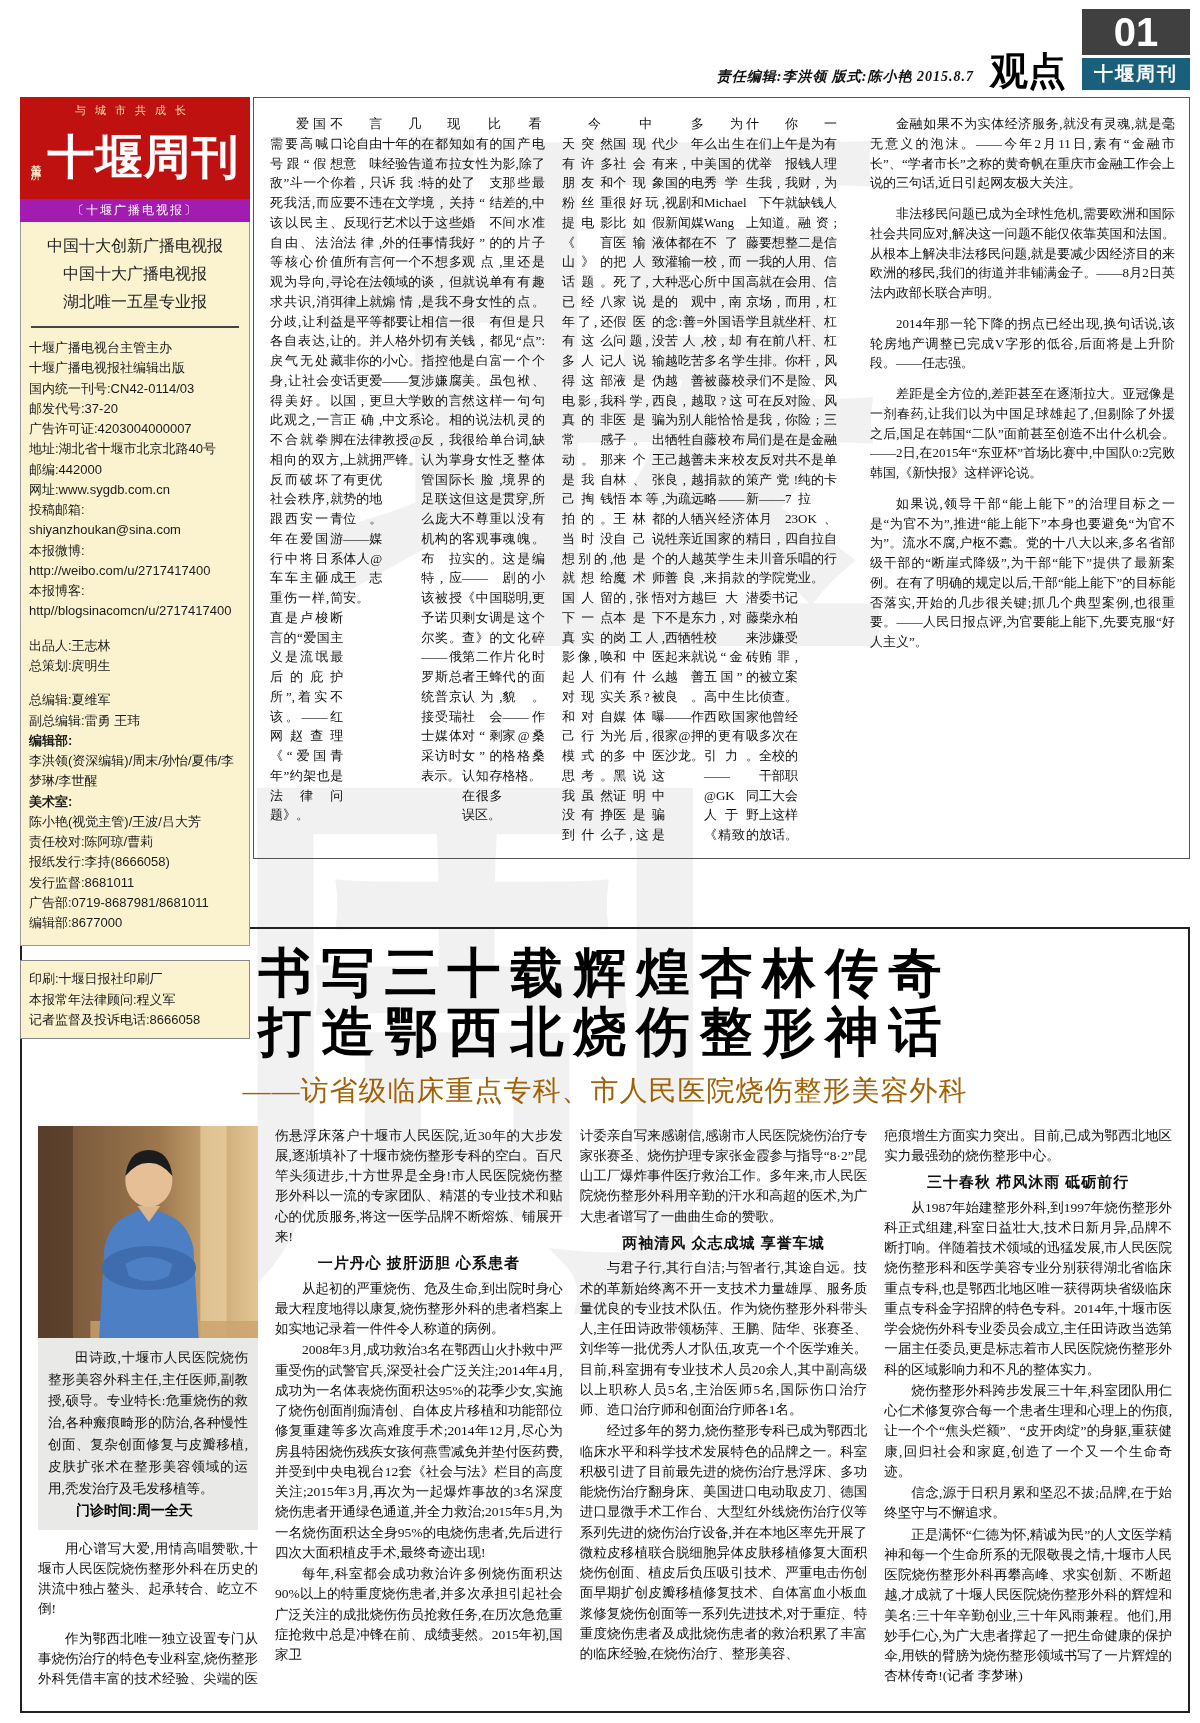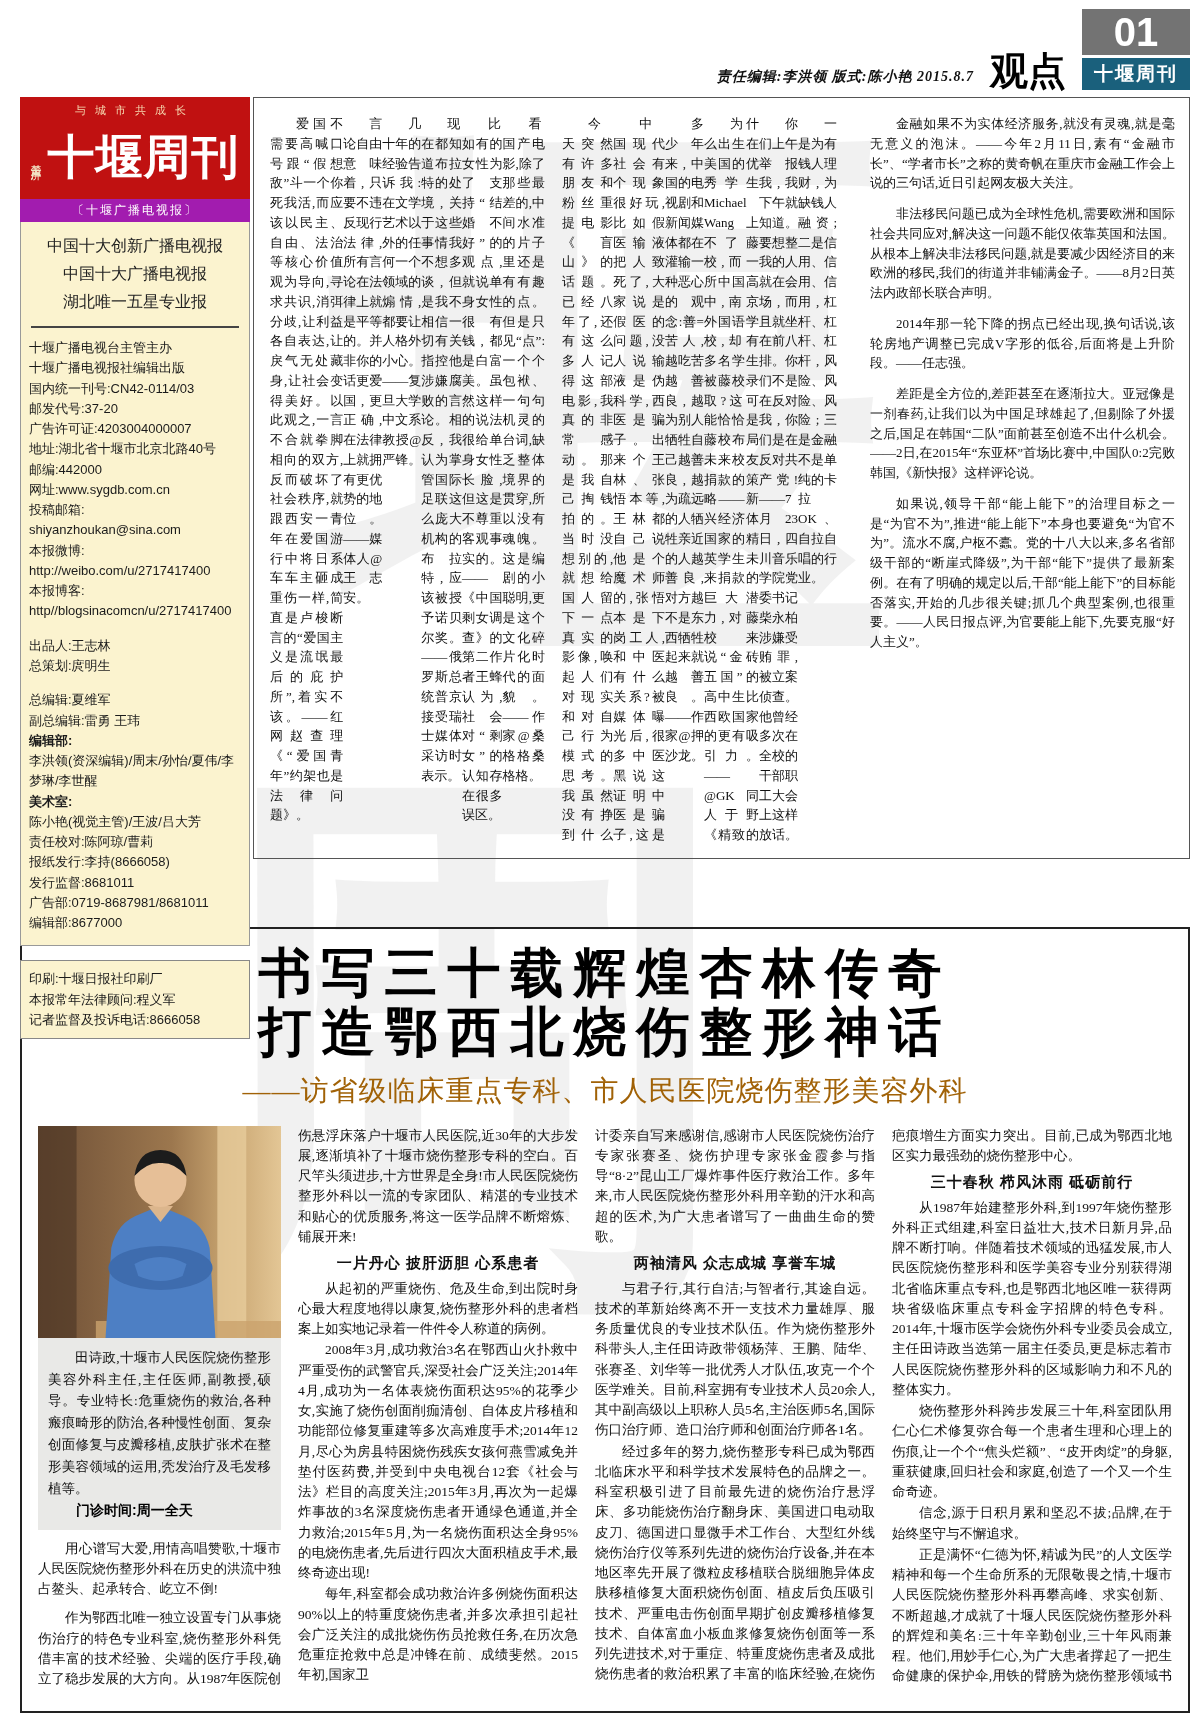--- a/index.html
+++ b/index.html
@@ -11,21 +11,21 @@
         color:rgba(120,120,120,0.10); pointer-events:none; z-index:5; line-height:1; }
   .wm1 { font-size:560px; left:330px; top:120px; }
   .wm2 { font-size:560px; left:180px; top:760px; }
 
   
   .header { position:absolute; top:14px; left:20px; width:1170px; height:76px;
             display:flex; justify-content:flex-end; align-items:flex-end; gap:16px; z-index:10;}
   .editor-line { font-size:14px; font-style:italic; font-weight:bold; color:#111; margin-bottom:4px; letter-spacing:1px;}
   .section-label { font-size:38px; font-weight:bold; color:#000; line-height:1; font-family:"Liberation Serif","DejaVu Serif",serif; }
   .pagebox { width:108px; text-align:center; color:#fff; }
-  .pagebox .num { background:#737373; font-size:40px; font-weight:bold; font-family:"Liberation Sans","DejaVu Sans",sans-serif; line-height:1.1; padding:1px 0; border-bottom:3px solid #fff;}
+  .pagebox .num { background:#404040; font-size:40px; font-weight:bold; font-family:"Liberation Sans","DejaVu Sans",sans-serif; line-height:1.1; padding:1px 0; border-bottom:3px solid #fff;}
   .pagebox .nm { background:#1a607c; font-size:19px; font-weight:bold; letter-spacing:2px; padding:3px 0; font-family:"Liberation Sans","DejaVu Sans",sans-serif;}
 
   
   .sidebar { position:absolute; left:20px; top:97px; width:230px; z-index:10; }
   .masthead { background:#c01111; color:#fff; position:relative; padding:6px 8px 0 8px; }
   .mast-slogan { text-align:center; font-size:11px; letter-spacing:9px; color:#f6d9b0; font-family:"Liberation Sans","DejaVu Sans",sans-serif; }
   .mast-main { display:flex; align-items:center; }
   .mast-vert { writing-mode:vertical-rl; font-size:11px; color:#f3e6c8; letter-spacing:2px; margin:4px 2px 4px 0; }
   .mast-title { flex:1; text-align:center; font-size:47px; font-weight:bold; letter-spacing:1px; padding:8px 0 10px 0; font-family:"Liberation Serif","DejaVu Serif",serif; }
   .mast-sub { background:#a21caf; margin:0 -8px; text-align:center; font-size:12px; padding:3px 0; letter-spacing:2px;}
@@ -69,21 +69,21 @@
 
   
   .feature { position:absolute; left:20px; top:927px; width:1170px; height:786px; border:2px solid #222;
              padding:14px 16px 10px 16px; z-index:8; background:transparent; }
   .f-title { text-align:center; font-family:"Liberation Sans","DejaVu Sans",sans-serif; font-weight:bold;
              font-size:53px; letter-spacing:10px; color:#000; line-height:1.12; }
   .f-sub { text-align:center; font-size:28px; color:#a16207; margin-top:10px; letter-spacing:1px;
            font-family:"Liberation Serif","DejaVu Serif",serif; }
   .f-cols { display:flex; gap:17px; margin-top:16px; height:560px; overflow:hidden; }
   .f-col { flex:1; overflow:hidden; }
-  .f-col1 { width:243px; flex:none; }
+  .f-col1 { width:220px; flex:none; }
   .photo { width:100%; height:212px; display:block; }
   .caption-box { background:#e9e9e7; padding:9px 10px 10px 10px; }
   .cap-text { font-size:13.5px; line-height:1.62; text-indent:2em; color:#111; text-align:justify;}
   .cap-hours { font-size:14px; font-weight:bold; margin-top:2px; text-indent:2em; font-family:"Liberation Sans","DejaVu Sans",sans-serif;}
   .art-p { font-size:13.5px; line-height:1.5; text-indent:2em; color:#111; text-align:justify; margin-bottom:1px;}
   .art-p.cont { text-indent:0; }
   .art-p.subhead { text-indent:0; text-align:center; font-weight:bold; font-size:15px; margin:5px 0 4px 0;
                    font-family:"Liberation Sans","DejaVu Sans",sans-serif; letter-spacing:1px;}
   .f-col1 .art-p { margin-top:9px; }
 </style>

